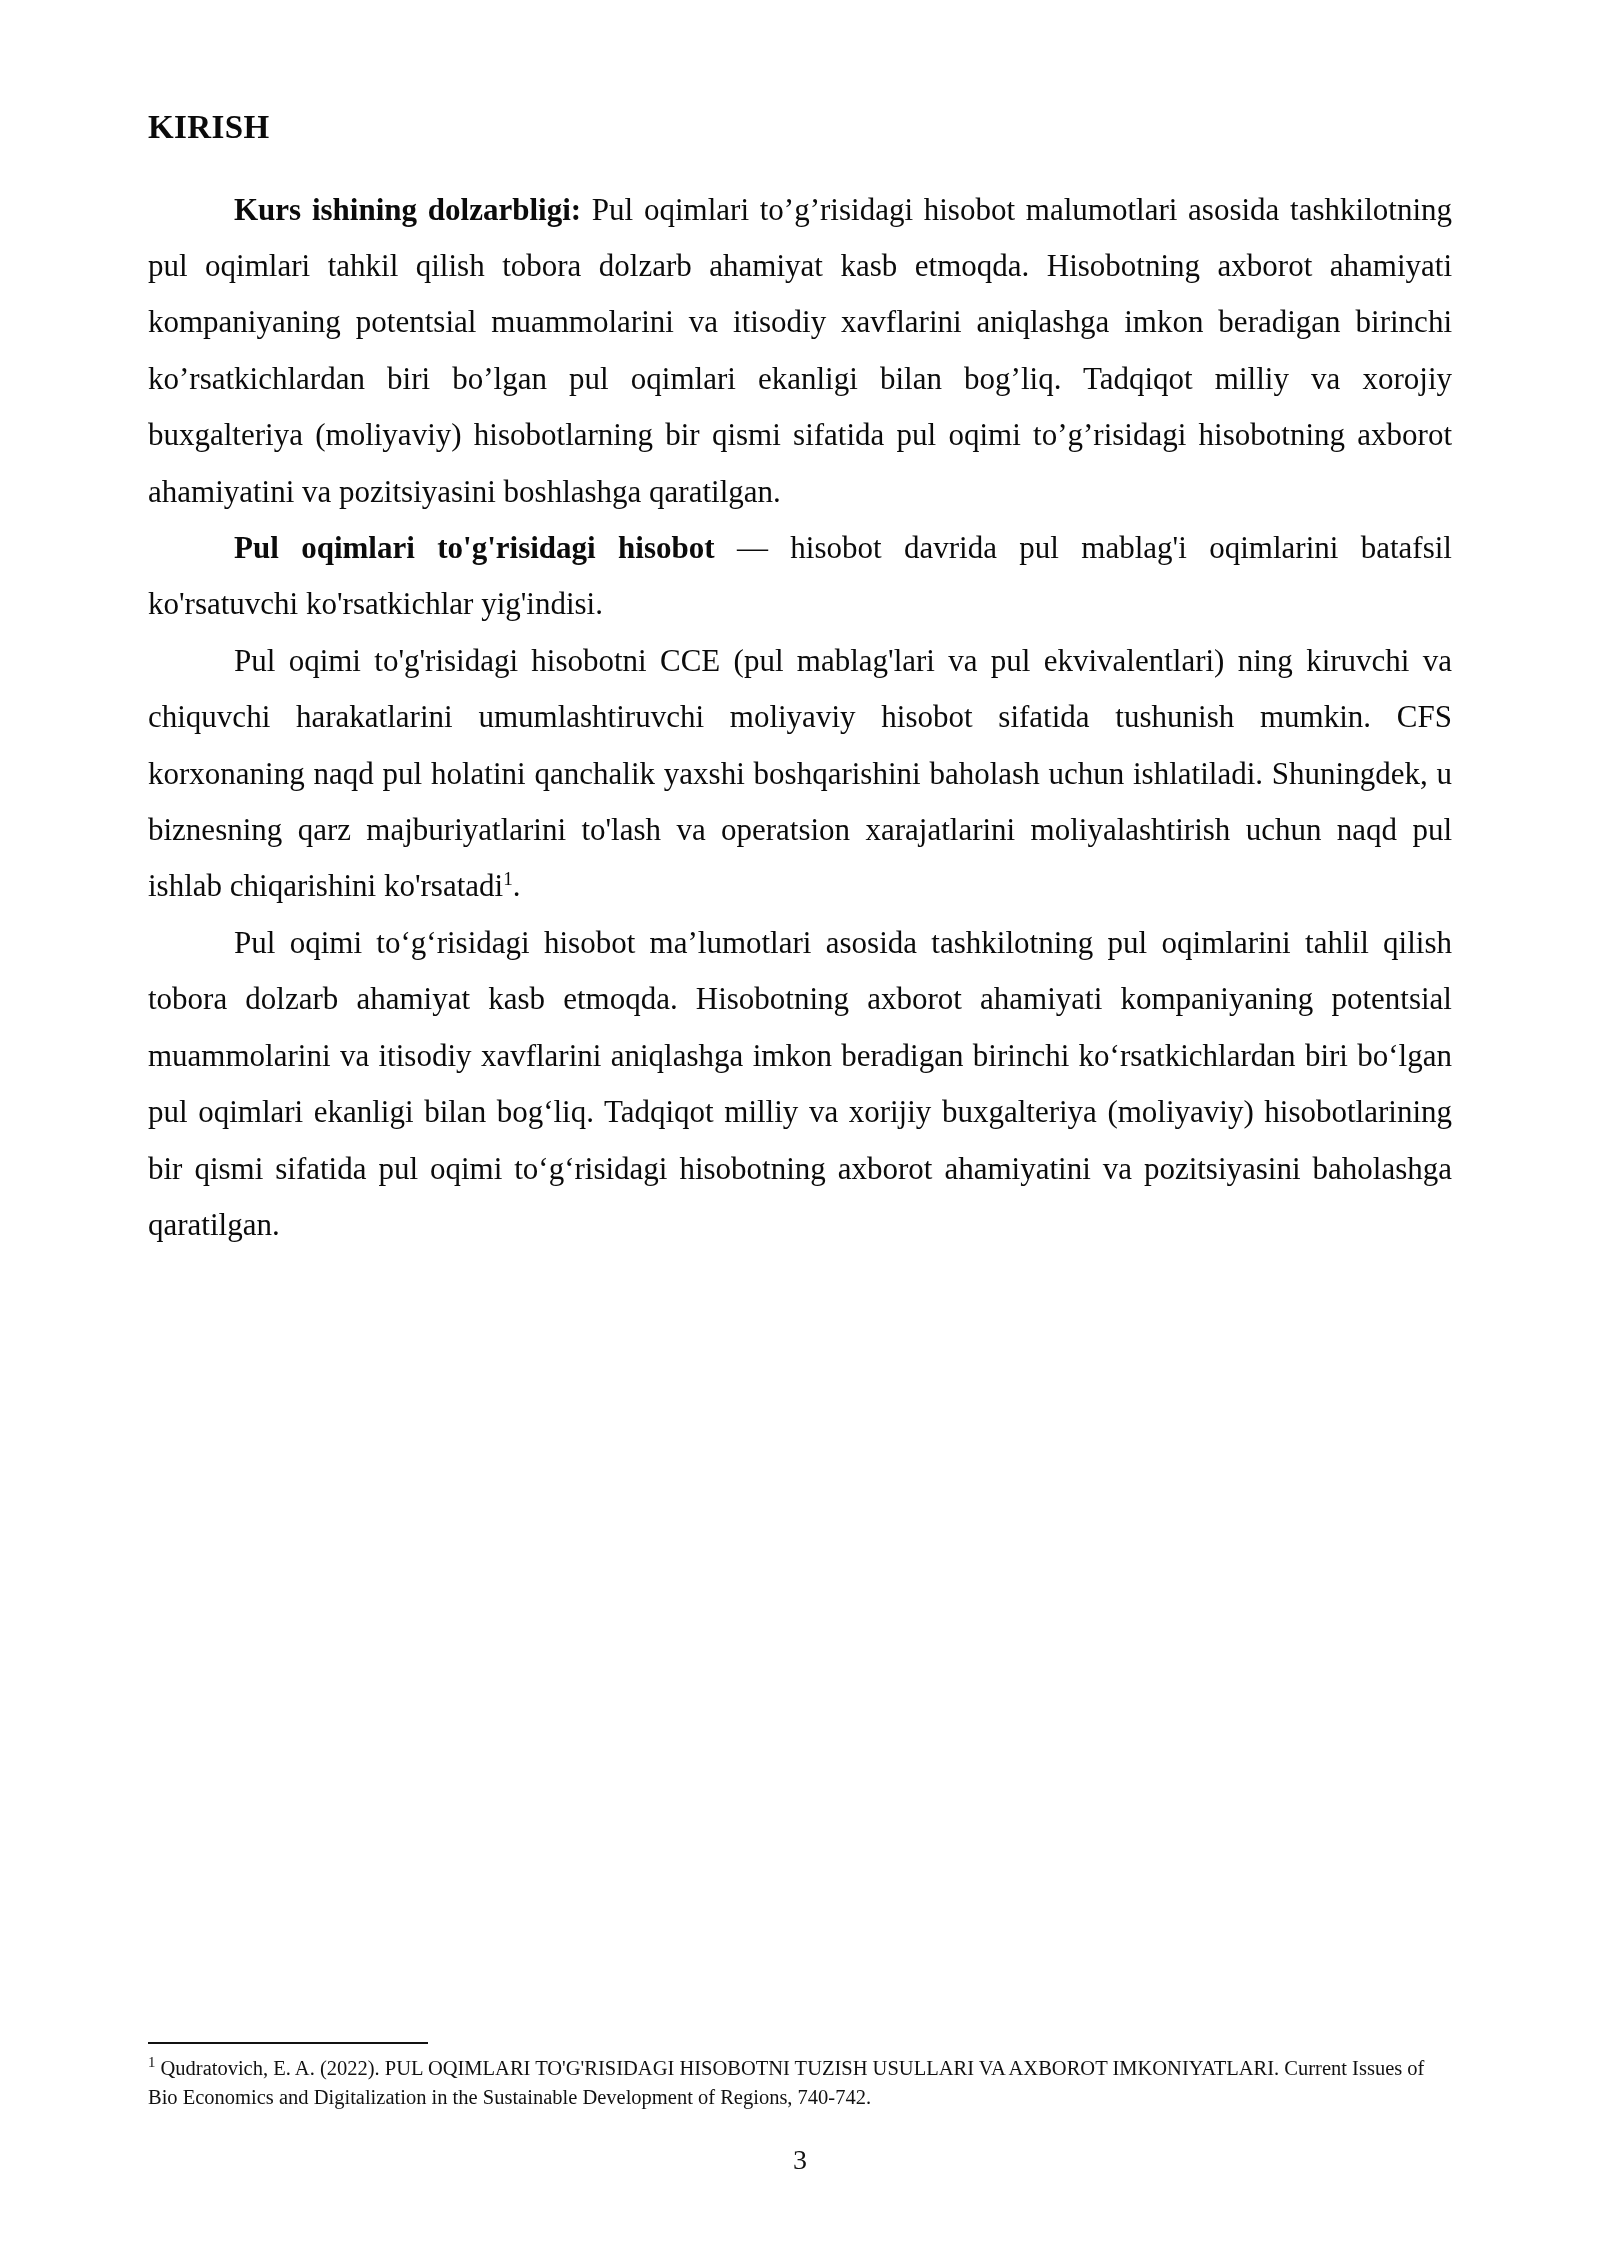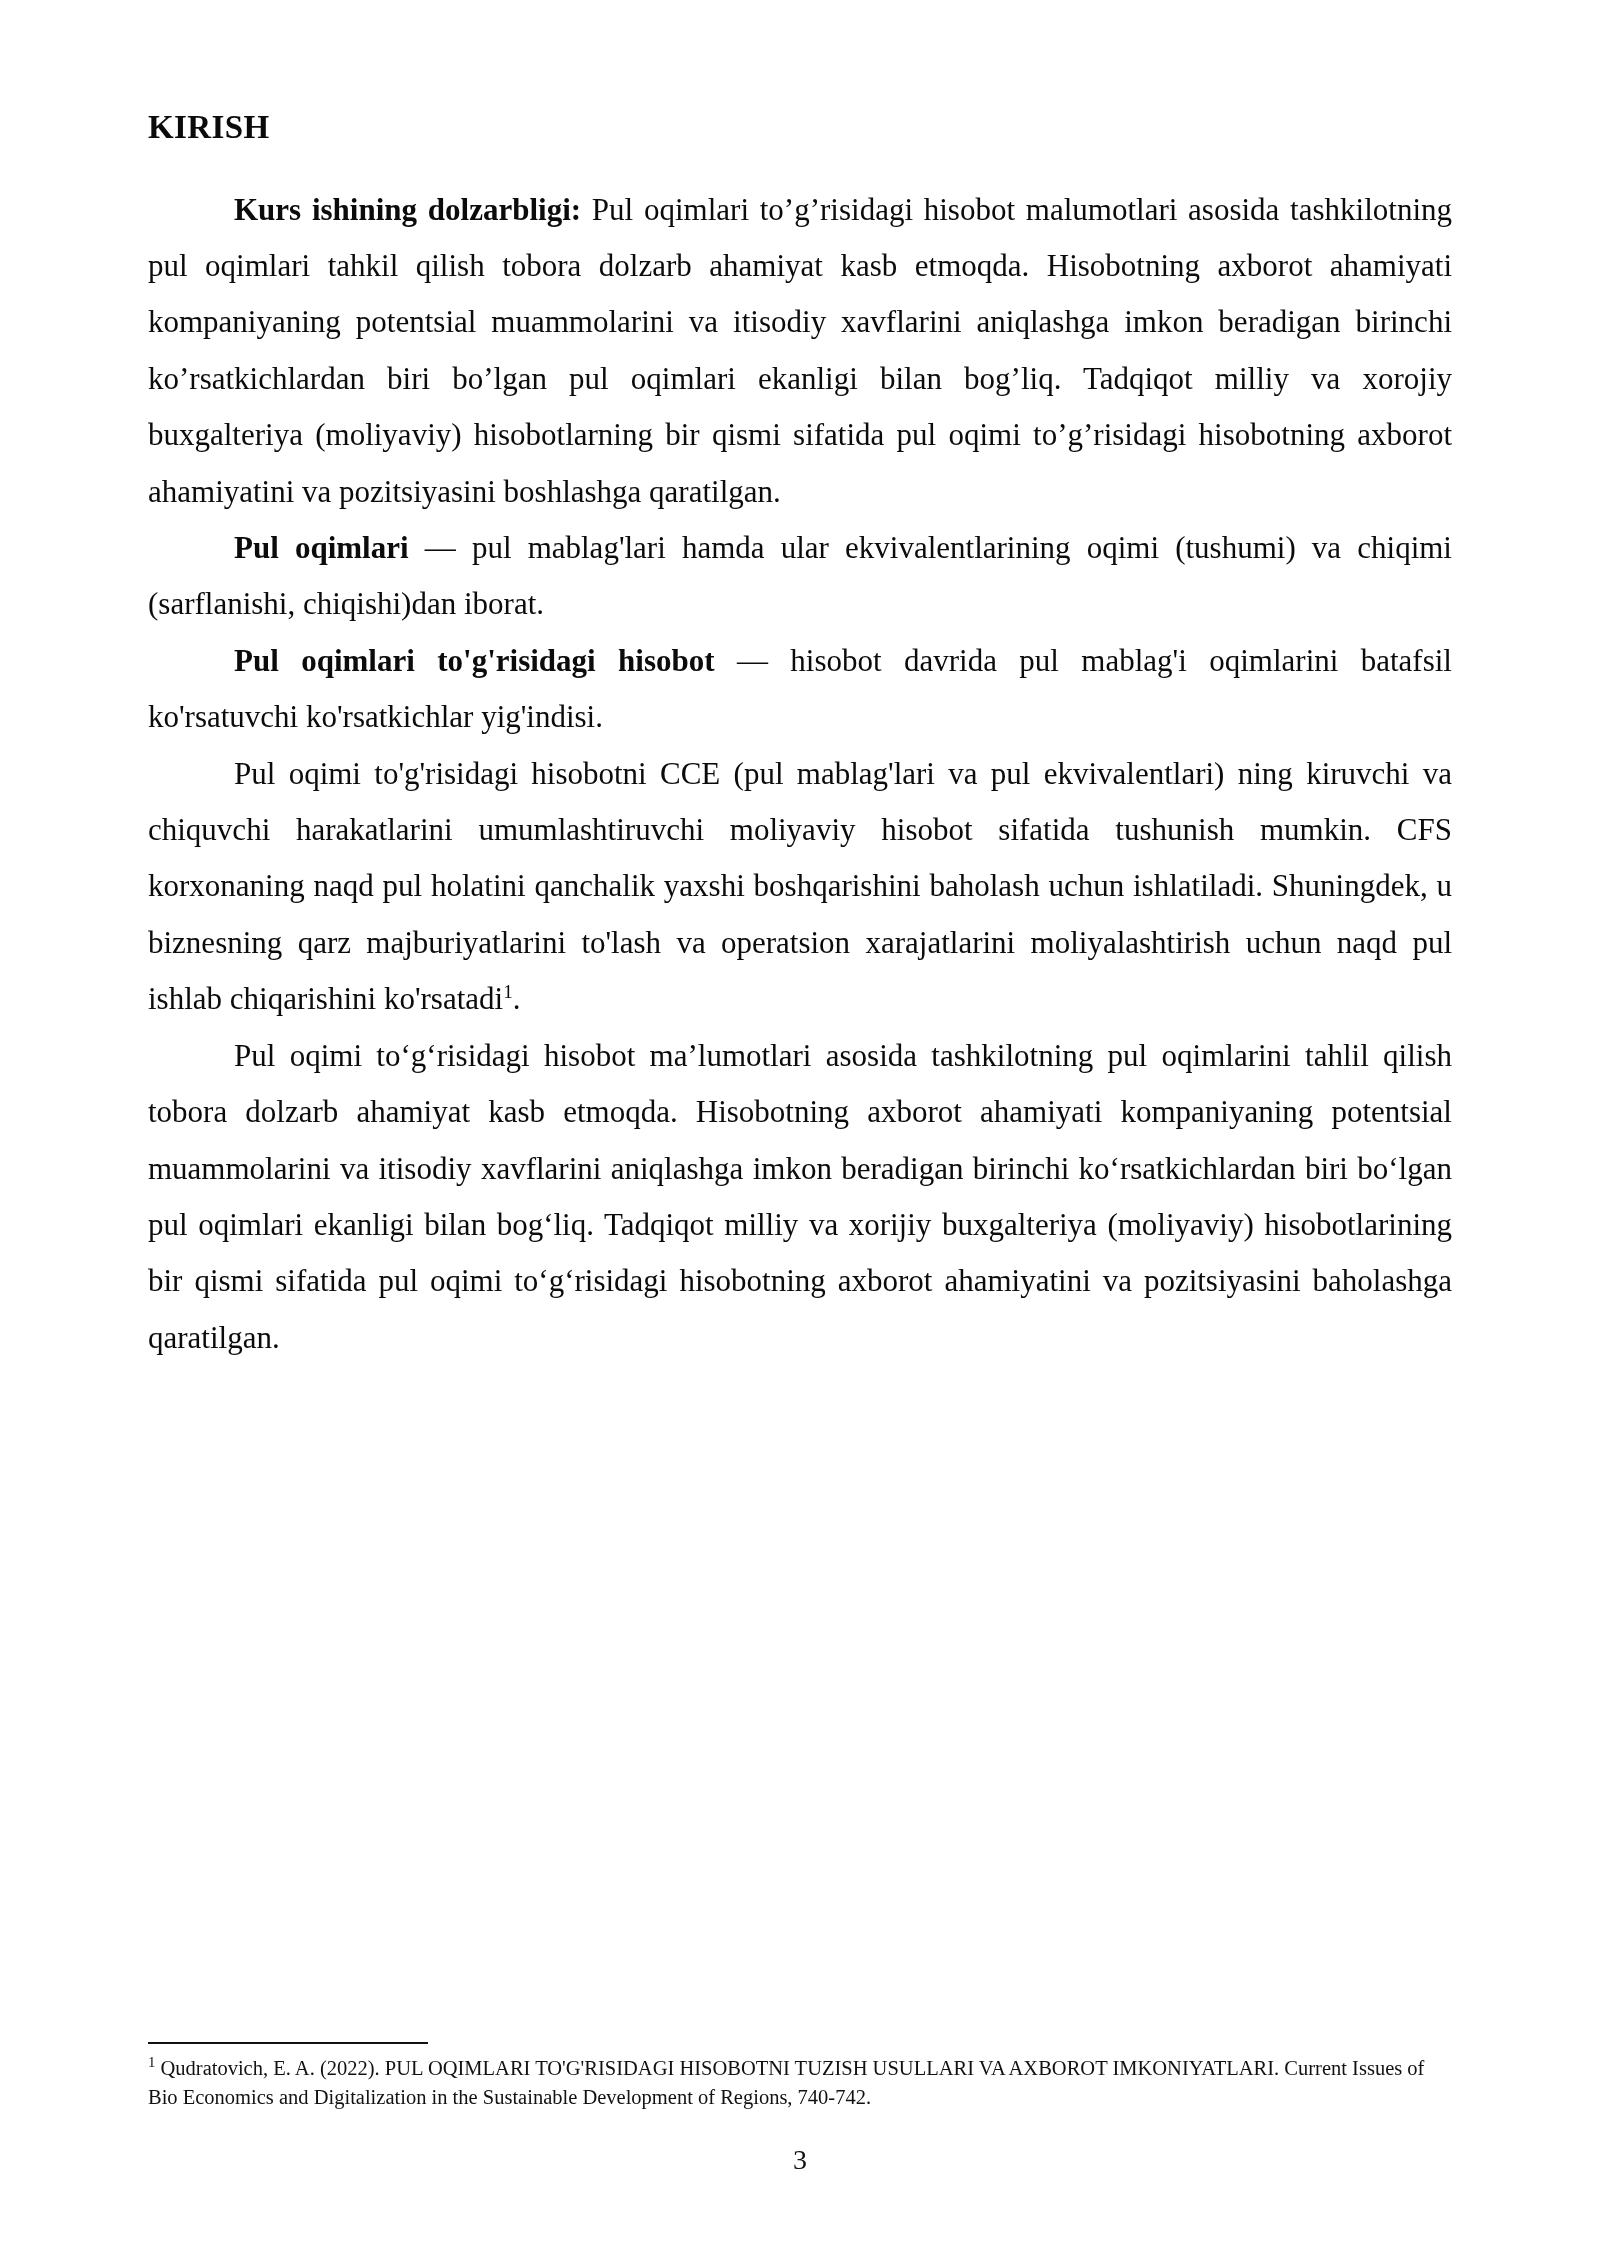--- a/index.html
+++ b/index.html
@@ -89,21 +89,20 @@
 <body>
 
 <div class="page">
 
   <div class="doc-body">
 
     <h1 class="page-heading">KIRISH</h1>
 
     <p class="para"><span class="b">Kurs ishining dolzarbligi:</span><span> Pul oqimlari to’g’risidagi hisobot malumotlari asosida tashkilotning pul oqimlari tahkil qilish  tobora dolzarb ahamiyat kasb etmoqda. Hisobotning axborot ahamiyati kompaniyaning potentsial muammolarini va itisodiy xavflarini aniqlashga imkon  beradigan birinchi ko’rsatkichlardan biri bo’lgan pul oqimlari ekanligi bilan bog’liq. Tadqiqot milliy va xorojiy buxgalteriya (moliyaviy) hisobotlarning bir qismi sifatida pul oqimi to’g’risidagi hisobotning axborot ahamiyatini va pozitsiyasini boshlashga qaratilgan.</span></p>
 
-    <p class="para"><span class="b">Pul oqimlari</span><span> — pul mablag'lari hamda ular ekvivalentlarining oqimi (tushumi) va chiqimi (sarflanishi, chiqishi)dan iborat.</span></p>
 
     <p class="para"><span class="b">Pul oqimlari to'g'risidagi hisobot</span><span> — hisobot davrida pul mablag'i oqimlarini batafsil ko'rsatuvchi ko'rsatkichlar yig'indisi.</span></p>
 
     <p class="para"><span>Pul oqimi to'g'risidagi hisobotni CCE (pul mablag'lari va pul ekvivalentlari) ning kiruvchi va chiquvchi harakatlarini umumlashtiruvchi moliyaviy hisobot sifatida tushunish mumkin. CFS korxonaning naqd pul holatini qanchalik yaxshi boshqarishini baholash uchun ishlatiladi. Shuningdek, u biznesning qarz majburiyatlarini to'lash va operatsion xarajatlarini moliyalashtirish uchun naqd pul ishlab chiqarishini ko'rsatadi</span><sup class="fn">1</sup><span>.</span></p>
 
     <p class="para"><span>Pul oqimi to‘g‘risidagi hisobot ma’lumotlari asosida tashkilotning pul oqimlarini tahlil qilish tobora dolzarb ahamiyat kasb etmoqda. Hisobotning axborot ahamiyati kompaniyaning potentsial muammolarini va itisodiy xavflarini aniqlashga imkon beradigan birinchi ko‘rsatkichlardan biri bo‘lgan pul oqimlari ekanligi bilan bog‘liq. Tadqiqot milliy va xorijiy buxgalteriya (moliyaviy) hisobotlarining bir qismi sifatida pul oqimi to‘g‘risidagi hisobotning axborot ahamiyatini va pozitsiyasini baholashga qaratilgan.</span></p>
 
 
   </div>
 

